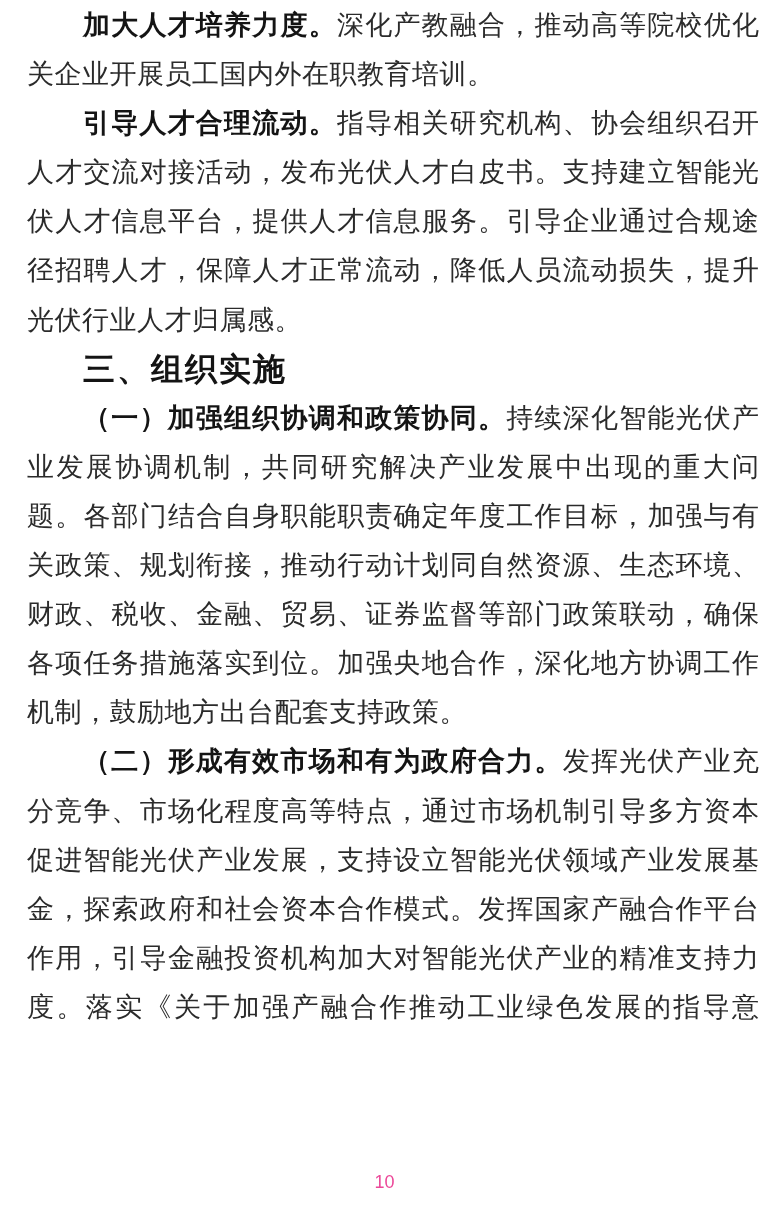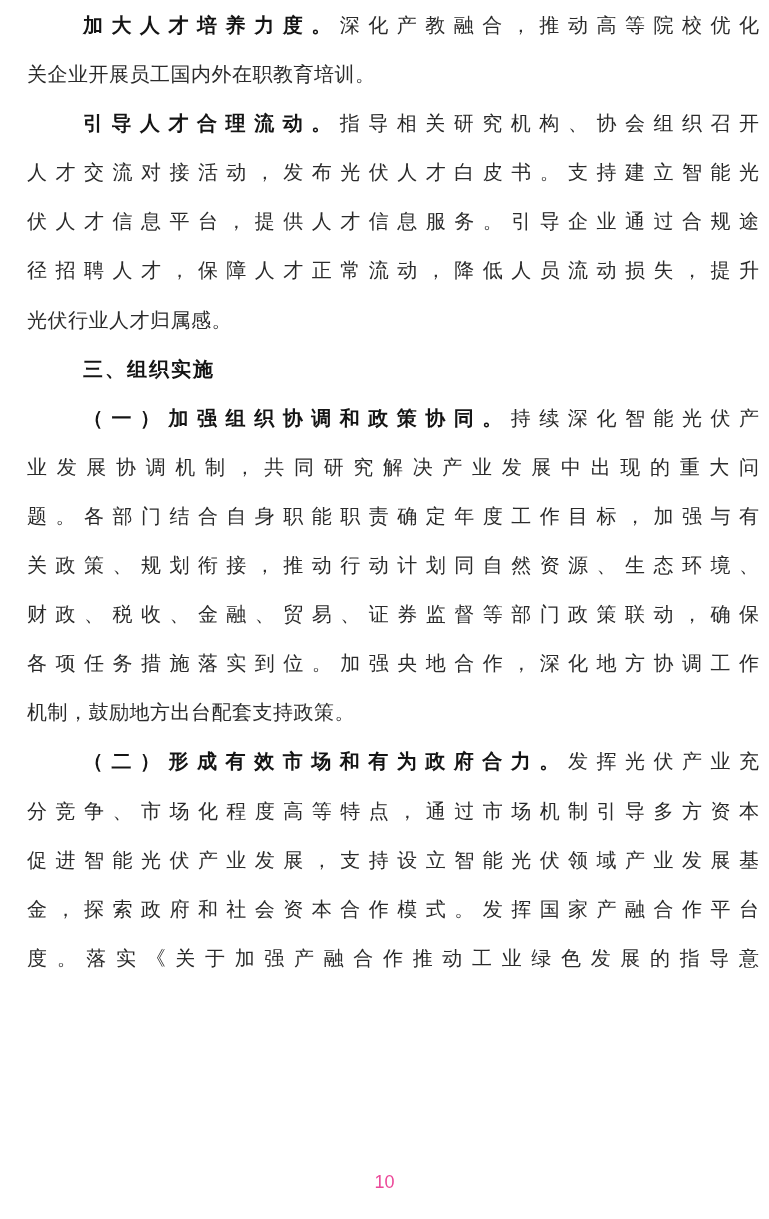--- a/index.html
+++ b/index.html
@@ -14,42 +14,42 @@
     overflow: hidden;
   }
   .doc {
     position: absolute;
     left: 27px;
     top: 1px;
     width: 732px;
   }
   .line {
     font-family: "Liberation Serif", serif;
-    font-size: 20px;
+    font-size: 27px;
     line-height: 49.1px;
     height: 49.1px;
     color: #2b2b2b;
     overflow: hidden;
     white-space: nowrap;
     letter-spacing: 0.5px;
   }
   .line.justify {
     white-space: normal;
     text-align: justify;
     text-align-last: justify;
     text-justify: inter-character;
     letter-spacing: 0;
   }
   .line.indent {
     text-indent: 56px;
   }
   .line.heading {
     font-family: "Liberation Sans", sans-serif;
     font-weight: 700;
-    font-size: 20px;
+    font-size: 32px;
     color: #1c1c1c;
     letter-spacing: 2px;
   }
   .seg { font-weight: 400; }
   .seg.bold {
     font-weight: 700;
     color: #141414;
   }
   .page-number {
     position: absolute;
@@ -79,16 +79,17 @@
       <div class="line justify"><span class="seg">业发展协调机制，共同研究解决产业发展中出现的重大问</span></div>
       <div class="line justify"><span class="seg">题。各部门结合自身职能职责确定年度工作目标，加强与有</span></div>
       <div class="line justify"><span class="seg">关政策、规划衔接，推动行动计划同自然资源、生态环境、</span></div>
       <div class="line justify"><span class="seg">财政、税收、金融、贸易、证券监督等部门政策联动，确保</span></div>
       <div class="line justify"><span class="seg">各项任务措施落实到位。加强央地合作，深化地方协调工作</span></div>
       <div class="line"><span class="seg">机制，鼓励地方出台配套支持政策。</span></div>
       <div class="line justify indent"><span class="seg bold">（二）形成有效市场和有为政府合力。</span><span class="seg">发挥光伏产业充</span></div>
       <div class="line justify"><span class="seg">分竞争、市场化程度高等特点，通过市场机制引导多方资本</span></div>
       <div class="line justify"><span class="seg">促进智能光伏产业发展，支持设立智能光伏领域产业发展基</span></div>
       <div class="line justify"><span class="seg">金，探索政府和社会资本合作模式。发挥国家产融合作平台</span></div>
+      <div class="line justify"><span class="seg">作用，引导金融投资机构加大对智能光伏产业的精准支持力</span></div>
       <div class="line justify"><span class="seg">度。落实《关于加强产融合作推动工业绿色发展的指导意</span></div>
     </div>
   <div class="page-number">10</div>
 </div>
 
 </body></html>

